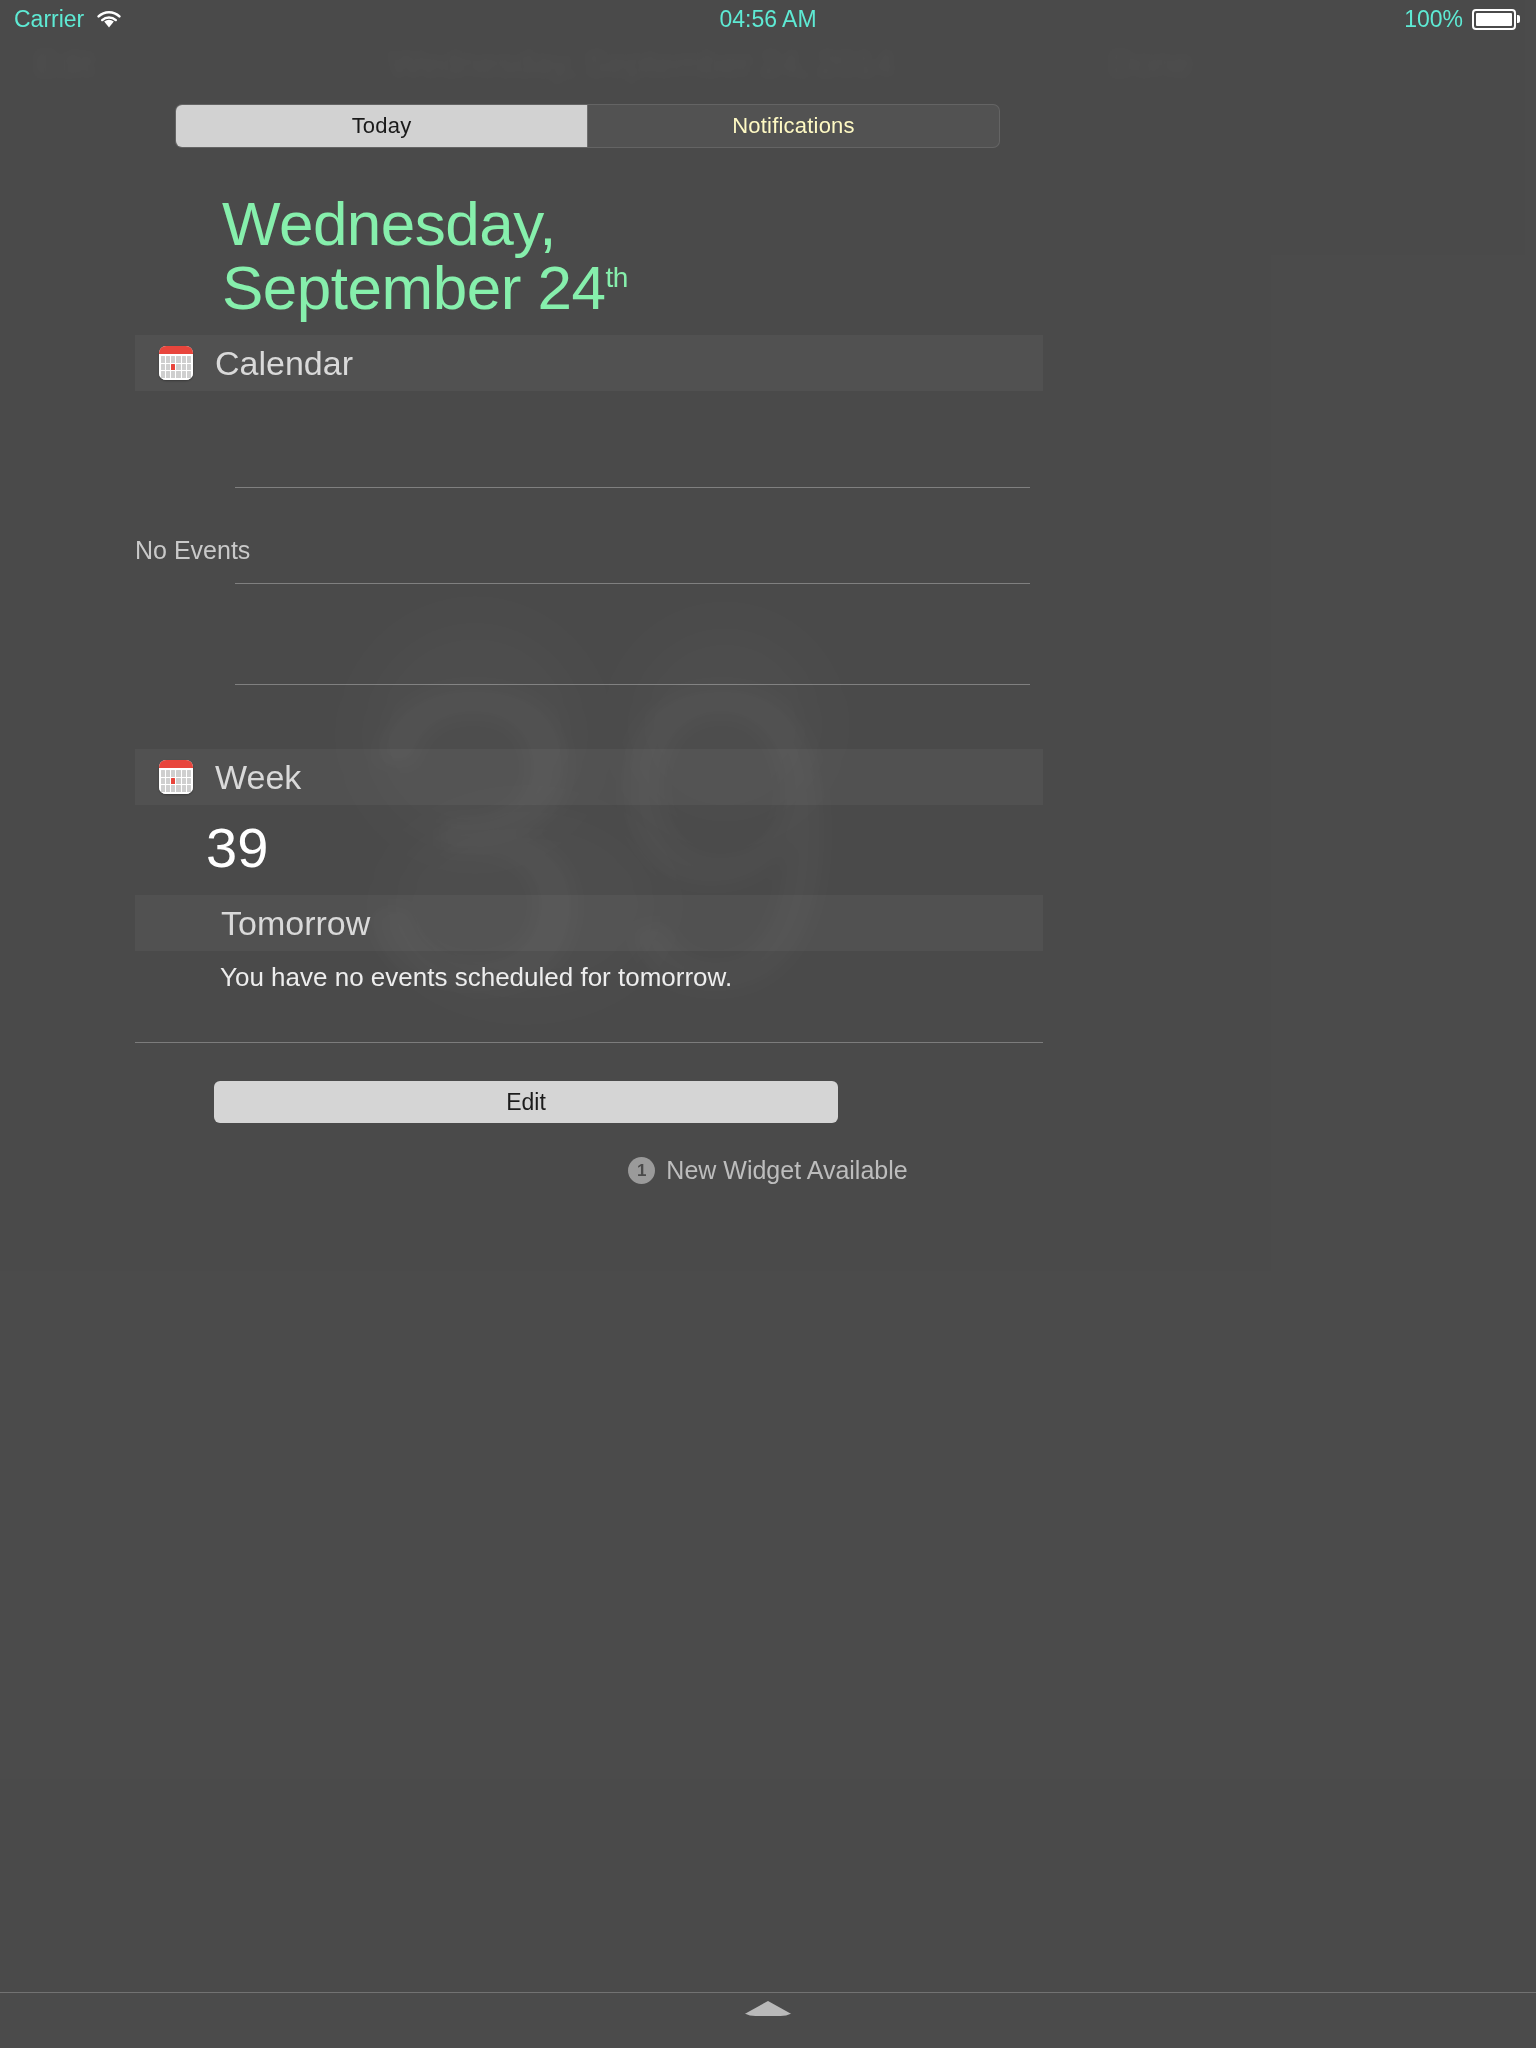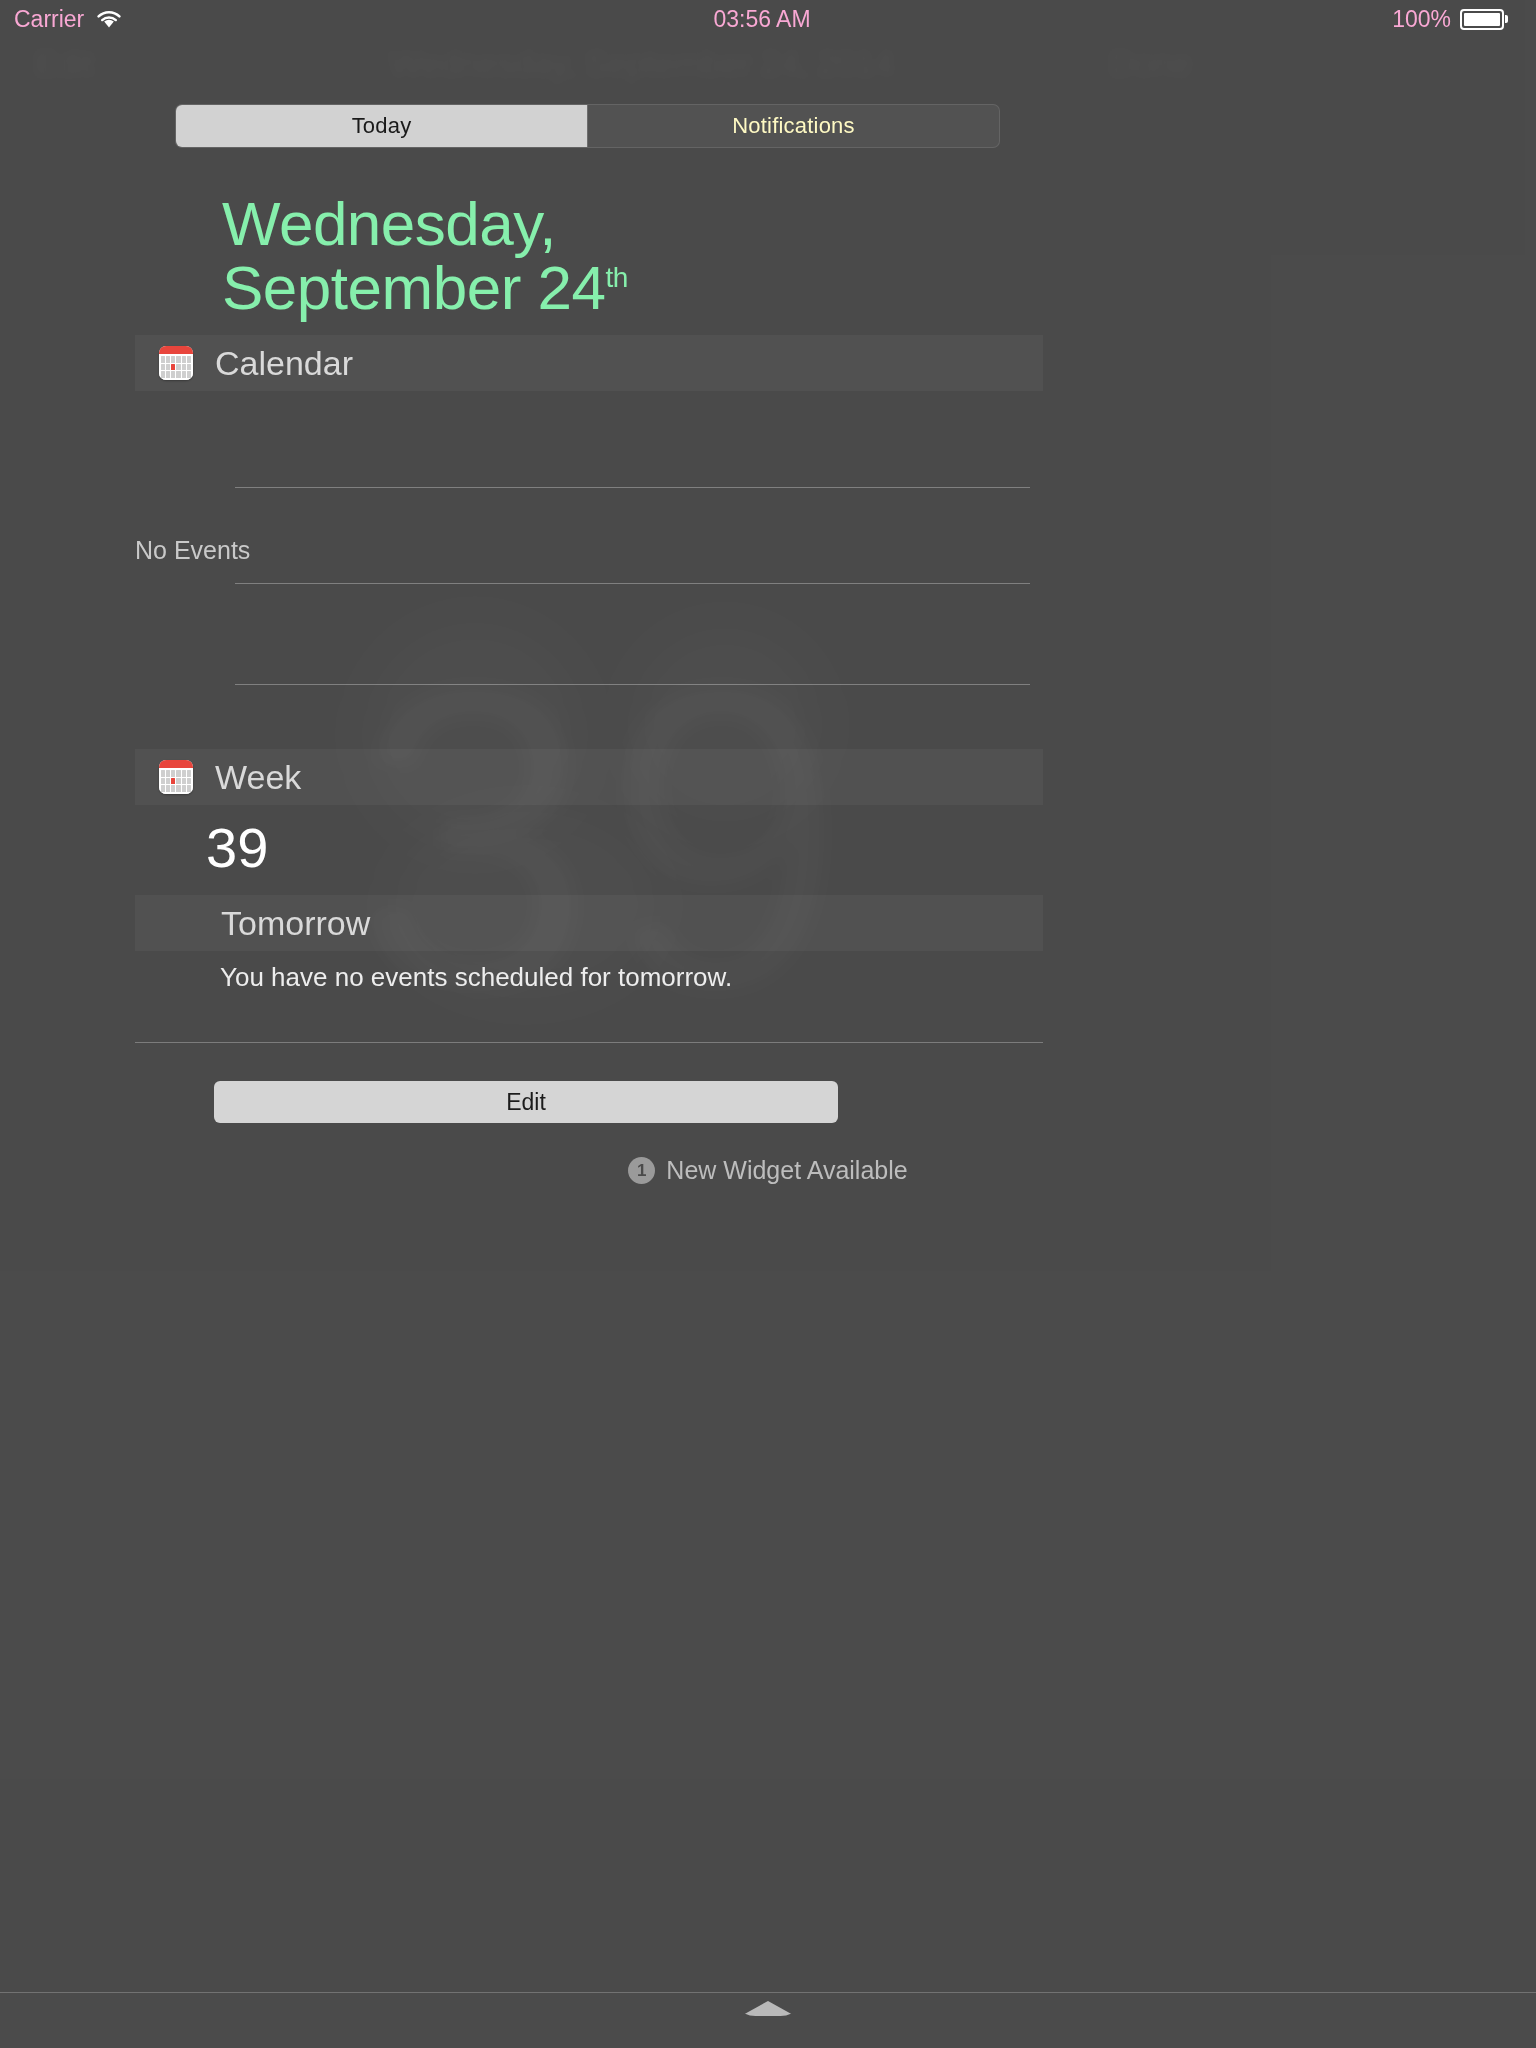--- a/index.html
+++ b/index.html
@@ -43,22 +43,22 @@
   #veil {
     position:absolute; inset:0;
     background:rgba(45,45,45,0.34);
   }
 
   
   #screen { position:absolute; inset:0; }
 
   
   #statusbar {
-    position:absolute; top:0; left:0; right:12px; height:38px;
-    color:#f9a8d4;
+    position:absolute; top:0; left:0; right:0; height:38px;
+    color:#5eead4;
     font-size:23px;
     display:flex; align-items:center;padding-left:48px;
   }
   #sb-left { position:absolute; left:14px; display:flex; align-items:center; gap:11px; }
   #sb-center { position:absolute; left:0; right:0; text-align:center; font-size:23px; }
   #sb-right { position:absolute; right:16px; display:flex; align-items:center; gap:9px; }
   .wifi { display:block; }
   .batt-wrap { display:flex; align-items:center; }
   .batt-body {
     width:44px; height:21px;
@@ -221,21 +221,21 @@
 
   <div id="statusbar">
     <div id="sb-left">
       <span>Carrier</span>
       <svg class="wifi" width="28" height="20" viewBox="0 0 28 20">
         <path d="M14 18.5 L9.2 12.6 A7.6 7.6 0 0 1 18.8 12.6 Z" fill="#fff"></path>
         <path d="M3.6 7.4 A15 15 0 0 1 24.4 7.4" stroke="#fff" stroke-width="2.6" fill="none" stroke-linecap="round"></path>
         <path d="M7.2 11.1 A10 10 0 0 1 20.8 11.1" stroke="#fff" stroke-width="2.4" fill="none" stroke-linecap="round"></path>
       </svg>
     </div>
-    <div id="sb-center">03:56 AM</div>
+    <div id="sb-center">04:56 AM</div>
     <div id="sb-right">
       <span>100%</span>
       <span class="batt-wrap">
         <span class="batt-body">
             <span class="batt-fill"></span>
           </span>
         <span class="batt-cap"></span>
       </span>
     </div>
   </div>

